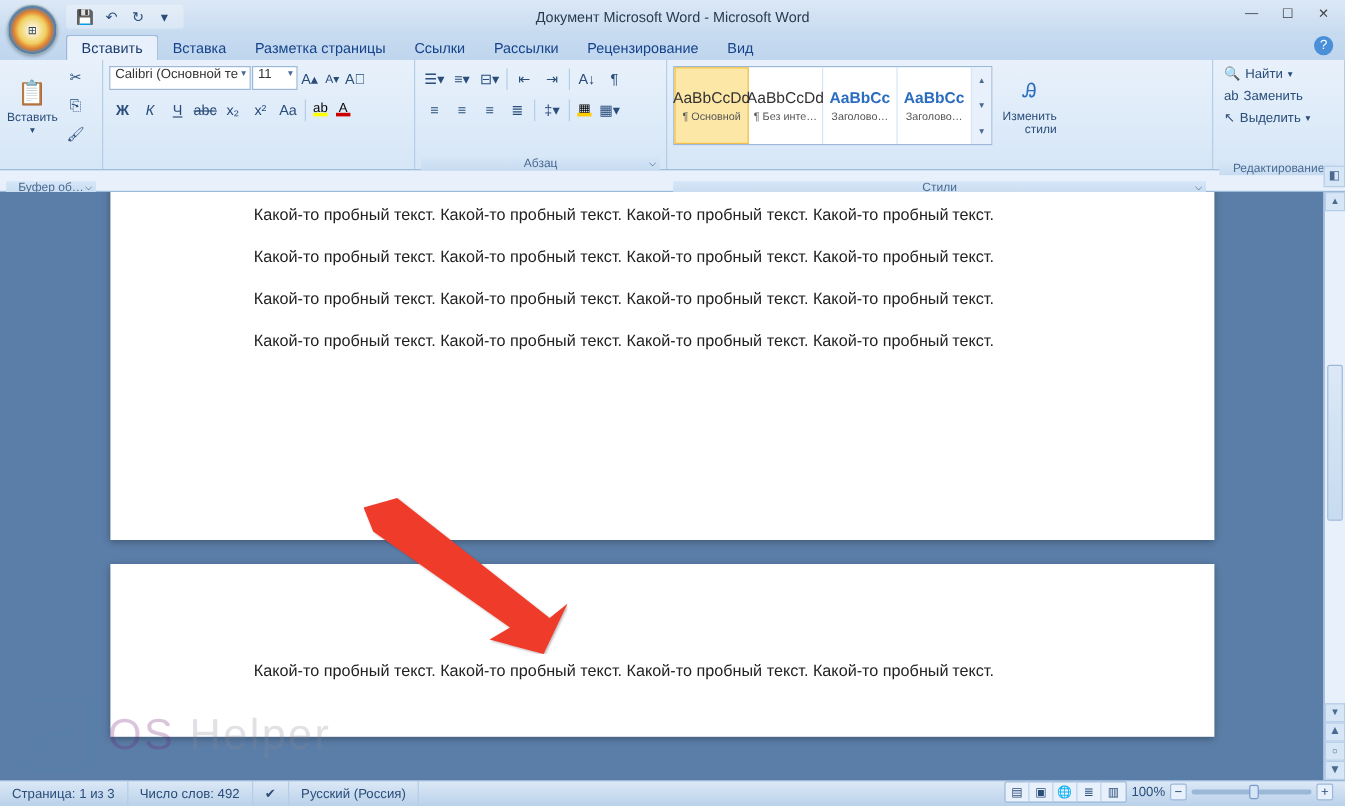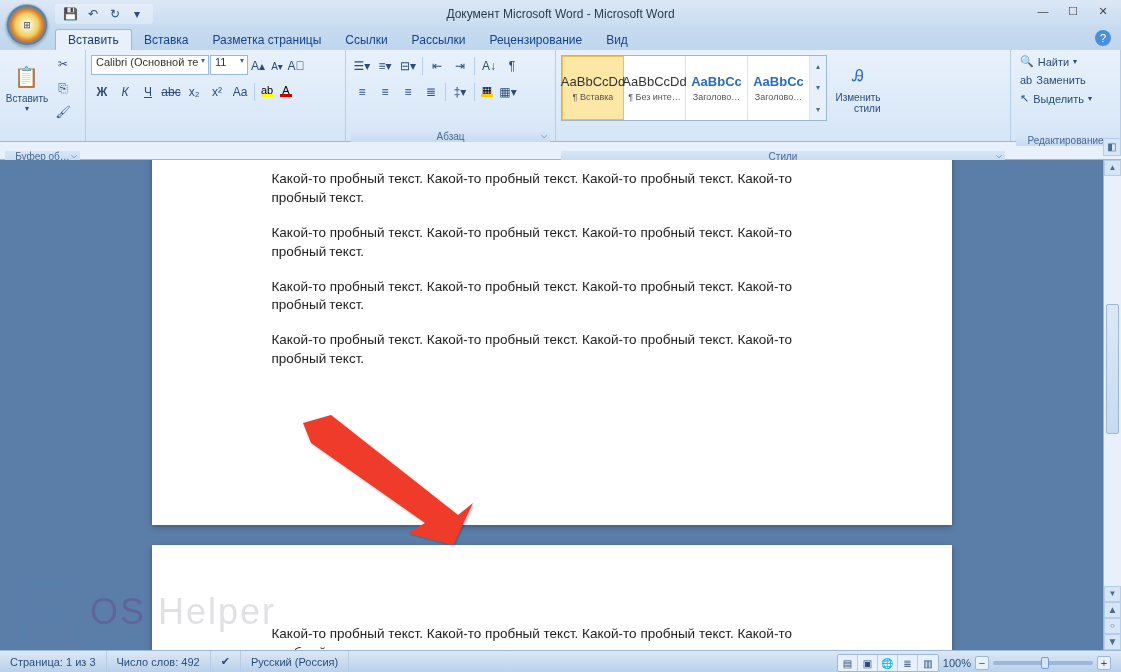--- a/index.html
+++ b/index.html
@@ -51,36 +51,36 @@
 
 .edit-col { display:flex; flex-direction:column; gap:2px; font-size:11px; color:#2a4d7a; }
 .edit-item { display:flex; align-items:center; gap:4px; cursor:pointer; padding:1px 3px; border:1px solid transparent; border-radius:2px; white-space:nowrap; }
 
 
 .ruler-strip { height:18px; background:#e8f1fb; border-bottom:1px solid #9bb8d9; }
 
 
 .doc-outer { position: absolute; top: 160px; left: 0; right: 18px; bottom: 22px; background: #5b7ea8; overflow: hidden; }
 .doc-scroll { position: absolute; inset:0; overflow:hidden; display:flex; flex-direction:column; align-items:center; }
-.page { width: 800px; background: #fff; margin: 10px 0; padding: 20px 120px 30px; box-shadow: 0 2px 6px rgba(0,0,0,.3); }
+.page { width: 920px; background: #fff; margin: 10px 0; padding: 20px 120px 30px; box-shadow: 0 2px 6px rgba(0,0,0,.3); }
 .page.cut-top { margin-top: -10px; }
 .para { font-size: 13.5px; color: #222; line-height: 1.4; margin-bottom: 16px; font-family: Calibri, sans-serif; }
 
 
 .red-arrow { position: absolute; left: 303px; top: 255px; width: 170px; height: 130px; z-index: 50; pointer-events: none; }
 
 
 .vscroll { position: absolute; top: 160px; right: 0; bottom: 22px; width: 18px; background: #e8f1fb; border-left: 1px solid #9bb8d9; }
 .vscroll .btn { height: 16px; background: #d6e6f7; border: 1px solid #b5cde6; font-size: 8px; text-align: center; color: #4a6a92; cursor: pointer; line-height:14px; }
 .vscroll .thumb { position: absolute; top: 144px; left: 2px; right: 2px; height: 130px; background: linear-gradient(#dce8f6, #c7dbf0); border: 1px solid #9bb8d9; border-radius: 2px; cursor: pointer; }
 .vscroll .bot-grp { position:absolute; bottom:0; left:0; right:0; }
 .vscroll .widget { position:absolute; top: -22px; right:0; width:18px; height:18px; border:1px solid #b5cde6; background:#d6e6f7; font-size:10px; text-align:center; line-height:16px; color:#4a6a92; }
 
 
-.status { position: absolute; bottom: 0; left: 0; right: 0; height: 22px; background: linear-gradient(#dce8f6, #b9d1ea); border-top: 1px solid #9bb8d9; display: flex; align-items: flex-end; font-size: 11px; color: #2a4d7a; }
+.status { position: absolute; bottom: 0; left: 0; right: 0; height: 22px; background: linear-gradient(#dce8f6, #b9d1ea); border-top: 1px solid #9bb8d9; display: flex; align-items: flex-start; font-size: 11px; color: #2a4d7a; }
 .status .cell { padding: 0 10px; border-right: 1px solid #b5cde6; height: 100%; display: flex; align-items: center; gap: 4px; }
 .status .rg { margin-left: auto; display: flex; align-items: center; gap: 4px; padding: 0 10px; }
 .view-btns { display:flex; border:1px solid #9bb8d9; border-radius:2px; overflow:hidden; }
 .view-btns span { width:20px; height:16px; display:flex; align-items:center; justify-content:center; font-size:10px; background:#e8f1fb; border-right:1px solid #b5cde6; cursor:pointer; }
 .view-btns span:last-child { border:none; }
 .zoom { display:flex; align-items:center; gap:4px; }
 .zoom .track { width:100px; height:4px; background:#9bb8d9; position:relative; border-radius:2px; }
 .zoom .thumb { position:absolute; left:48px; top:-4px; width:8px; height:12px; background:#d6e6f7; border:1px solid #7a9aca; border-radius:2px; cursor:pointer; }
 .zoom .pm { width:14px; height:14px; border:1px solid #9bb8d9; background:#e8f1fb; text-align:center; line-height:12px; font-size:11px; cursor:pointer; border-radius:2px; }
 
@@ -193,21 +193,21 @@
       </div>
     </div>
     <div class="group-label">Абзац</div>
   </div>
 
   <div class="group" style="flex:1">
     <div class="group-body" style="align-items:center">
       <div class="styles-list">
         <div class="style-chip sel">
             <span class="prev">AaBbCcDd</span>
-            <span class="nm">¶ Вставка</span>
+            <span class="nm">¶ Основной</span>
           </div>
         <div class="style-chip">
             <span class="prev">AaBbCcDd</span>
             <span class="nm">¶ Без инте…</span>
           </div>
         <div class="style-chip">
             <span class="prev blue">AaBbCc</span>
             <span class="nm">Заголово…</span>
           </div>
         <div class="style-chip">

